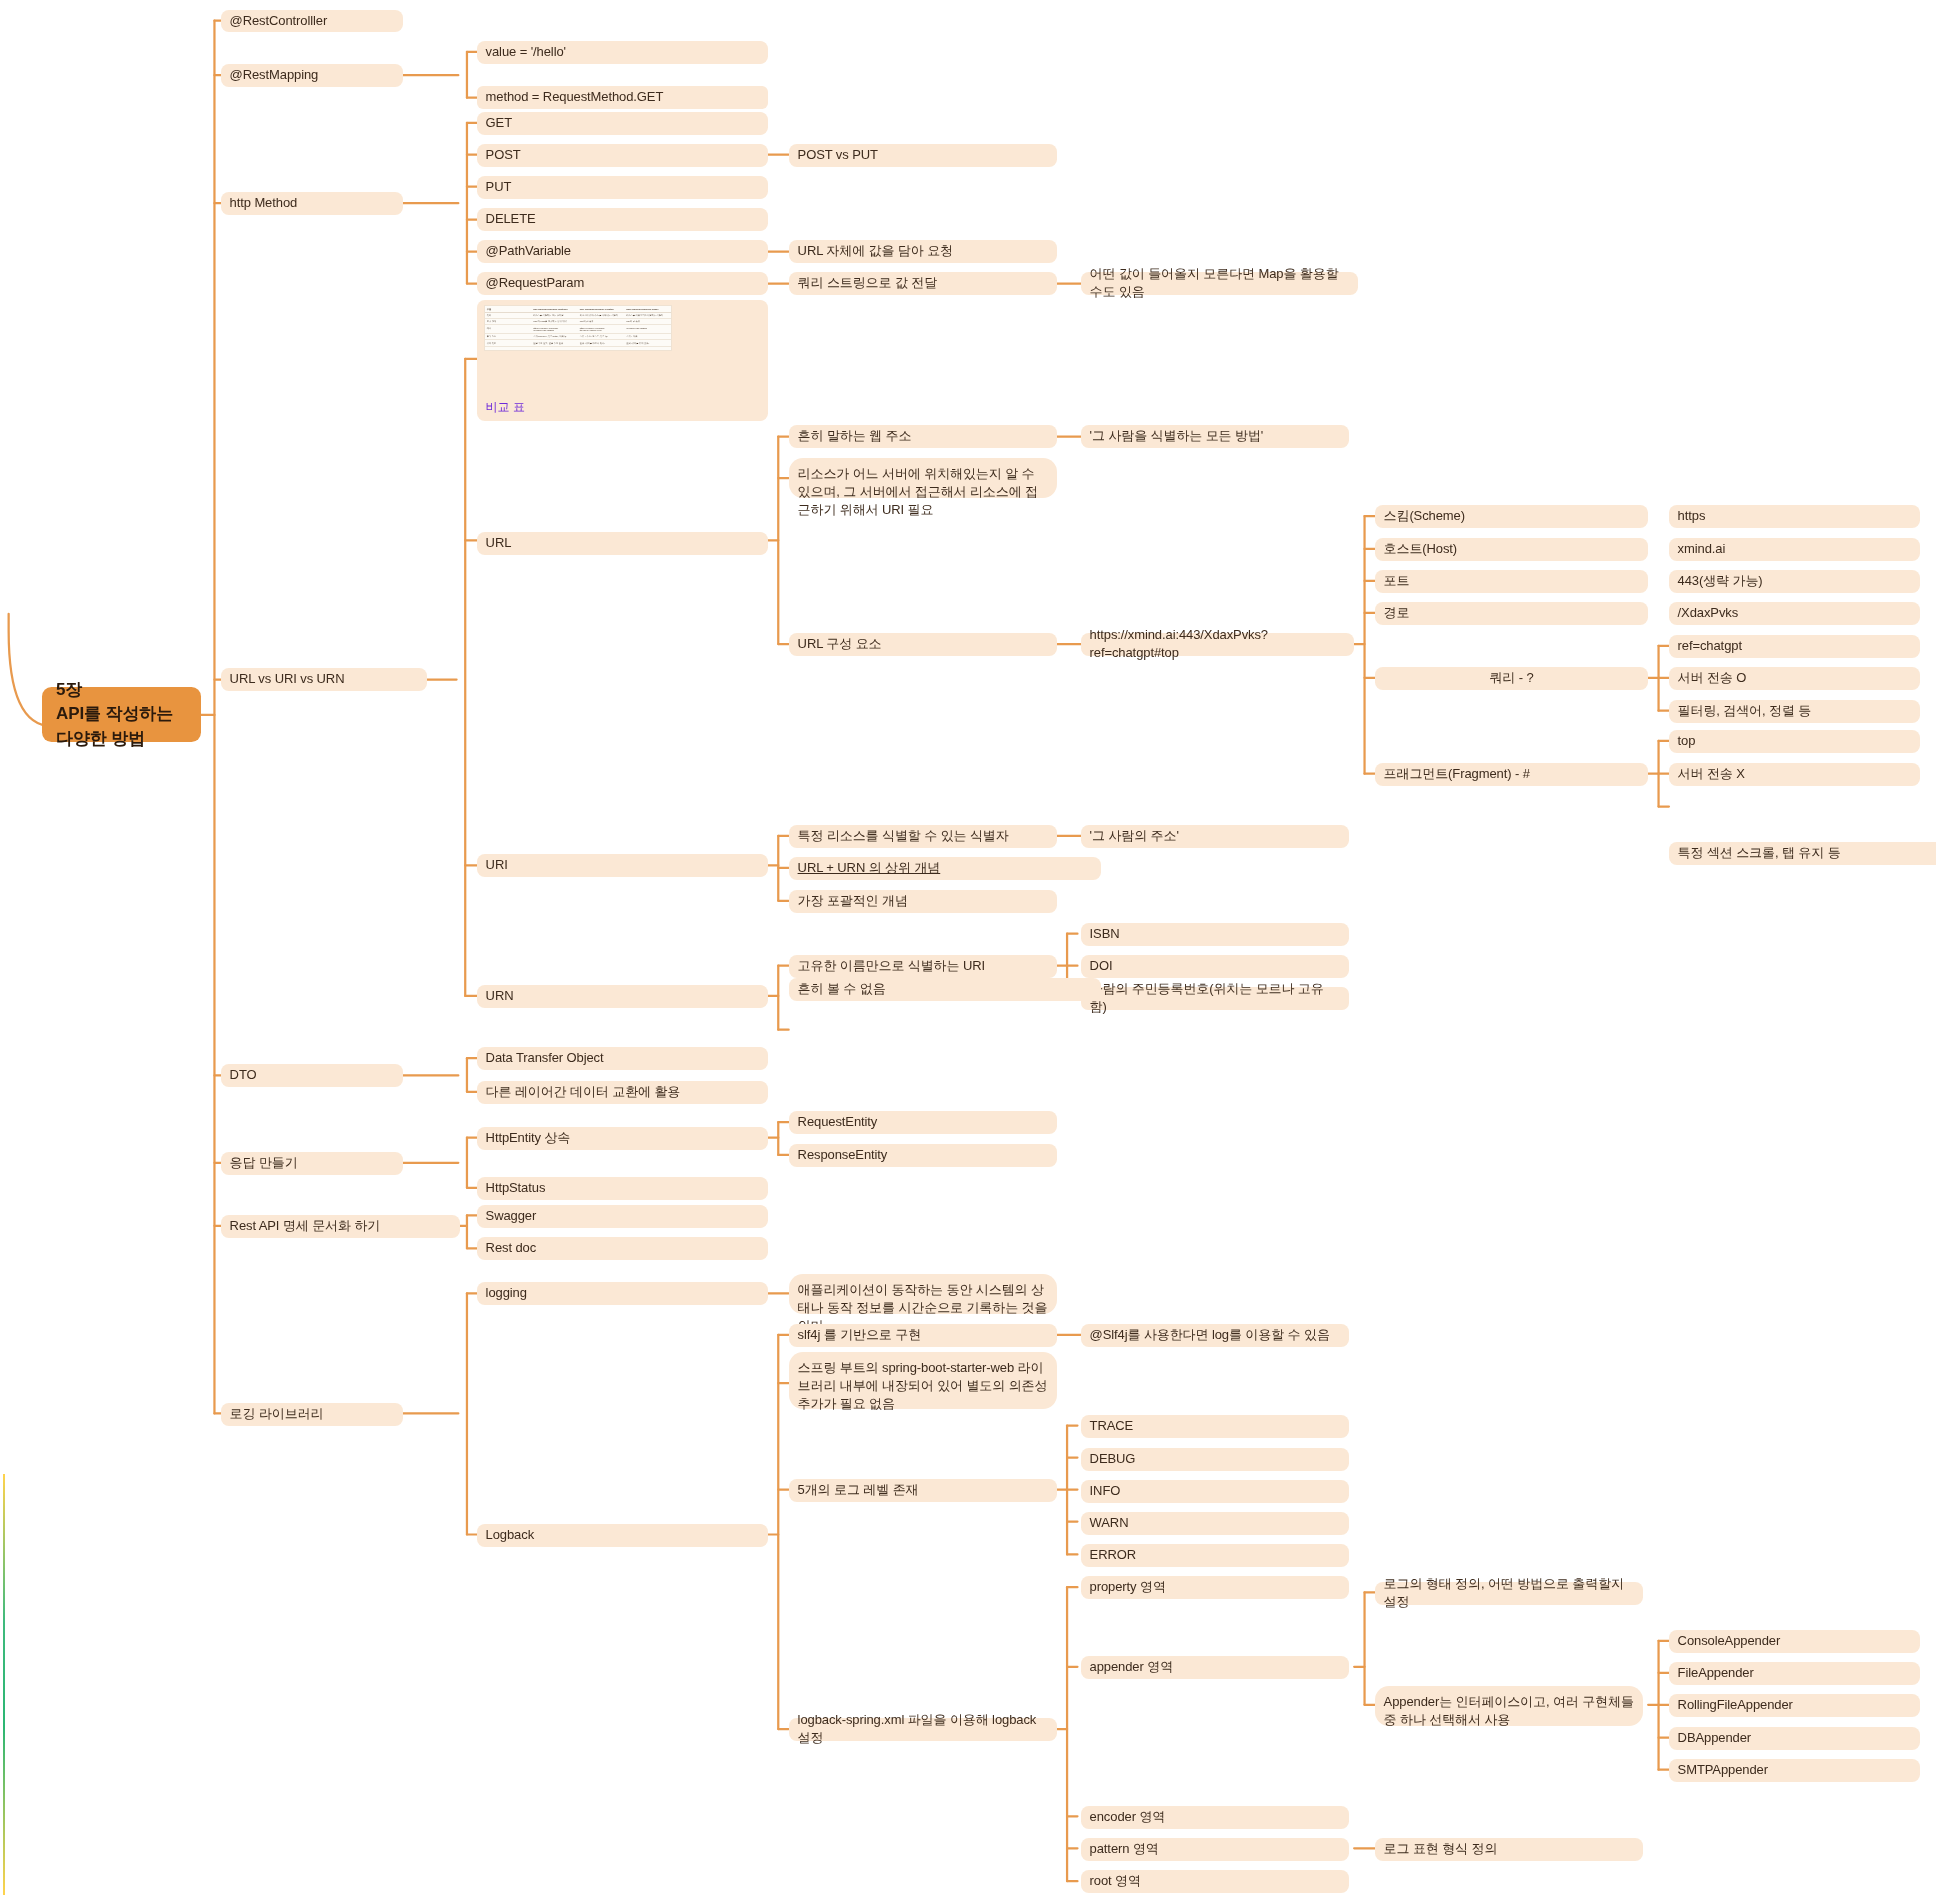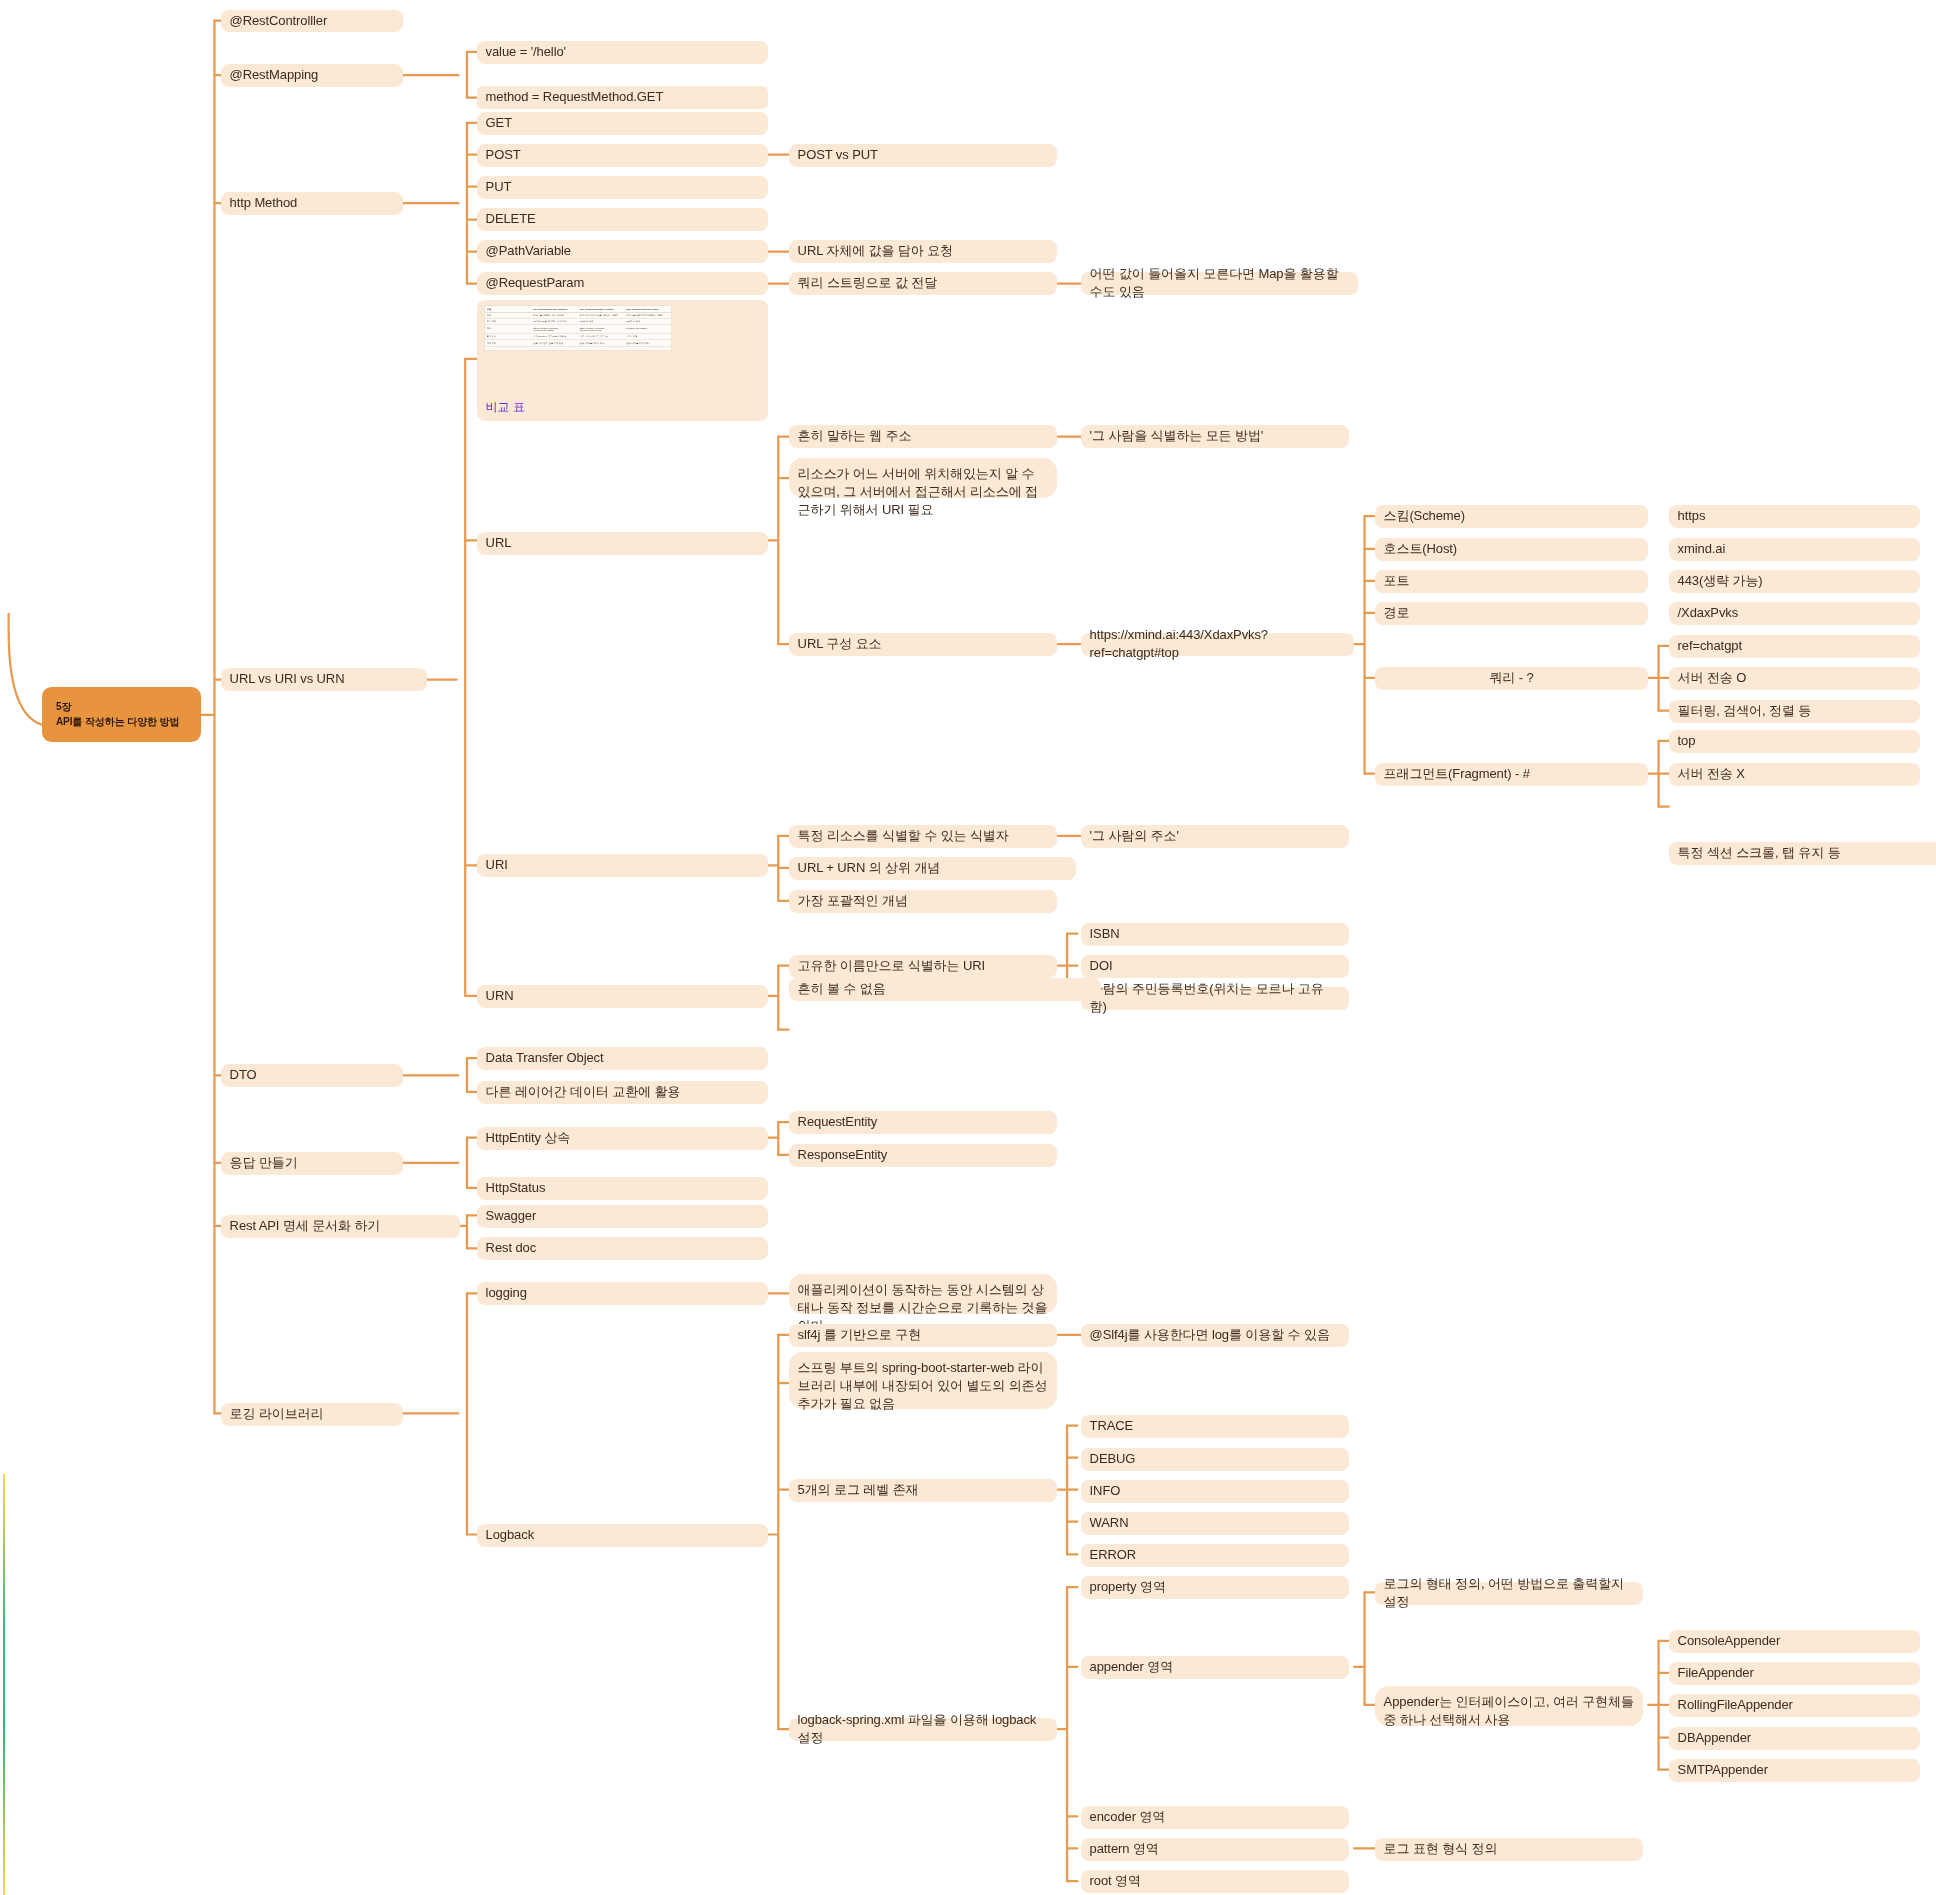--- a/index.html
+++ b/index.html
@@ -25,21 +25,21 @@
     line-height:1.38;
     color:#3d2b1d;
     letter-spacing:-0.1px;
   }
   .node.multiline{align-items:flex-start;padding-top:7px;border-radius:14px;}
   .node span{display:block;width:100%;}
   .root{
     background:#e8943f;
     color:#2b1a0c;
     font-weight:bold;
-    font-size:10px;
+    font-size:17px;
     border-radius:9.5px;
     line-height:1.45;
     padding:8.6px 14px;
     align-items:center;
   }
   .root span{white-space:pre-line;}
   .tablenode{
     position:absolute;
     background:#fbe8d5;
     border-radius:7.8px;
@@ -430,21 +430,21 @@
 <div class="node" style="left:1669px;top:796px;width:294px;height:22.5px;margin-top:46px;">
       <span>특정 섹션 스크롤, 탭 유지 등</span>
     </div>
 
 <div class="node" style="left:789px;top:825px;width:268px;height:22.5px;">
       <span>특정 리소스를 식별할 수 있는 식별자</span>
     </div>
 <div class="node" style="left:1081px;top:825px;width:268px;height:22.5px;">
       <span>'그 사람의 주소'</span>
     </div>
-<div class="node" style="left:789px;top:857px;width:287px;height:22.5px;">
+<div class="node" style="left:789px;top:857px;width:312px;height:22.5px;text-decoration:underline;">
       <span>URL + URN 의 상위 개념</span>
     </div>
 <div class="node" style="left:789px;top:890px;width:268px;height:22.5px;">
       <span>가장 포괄적인 개념</span>
     </div>
 
 <div class="node" style="left:789px;top:955px;width:268px;height:22.5px;">
       <span>고유한 이름만으로 식별하는 URI</span>
     </div>
 <div class="node" style="left:1081px;top:923px;width:268px;height:22.5px;">

